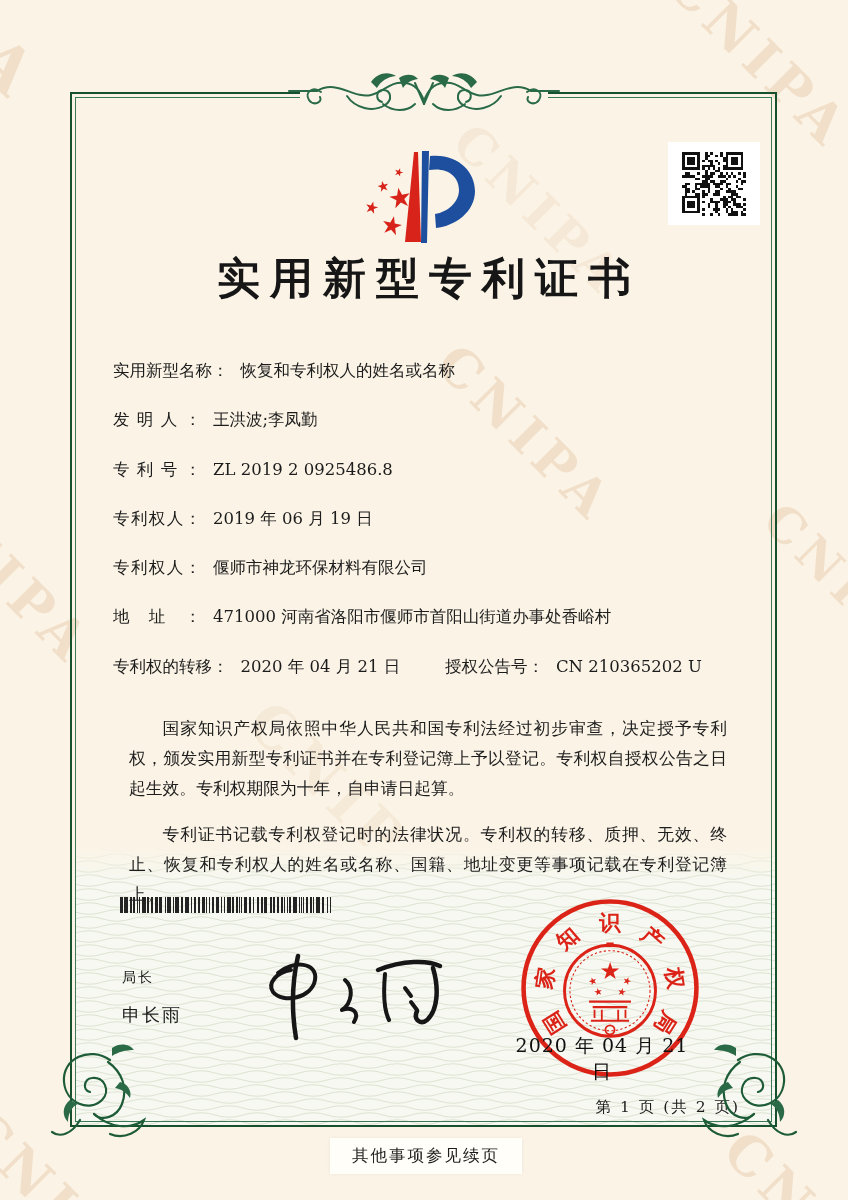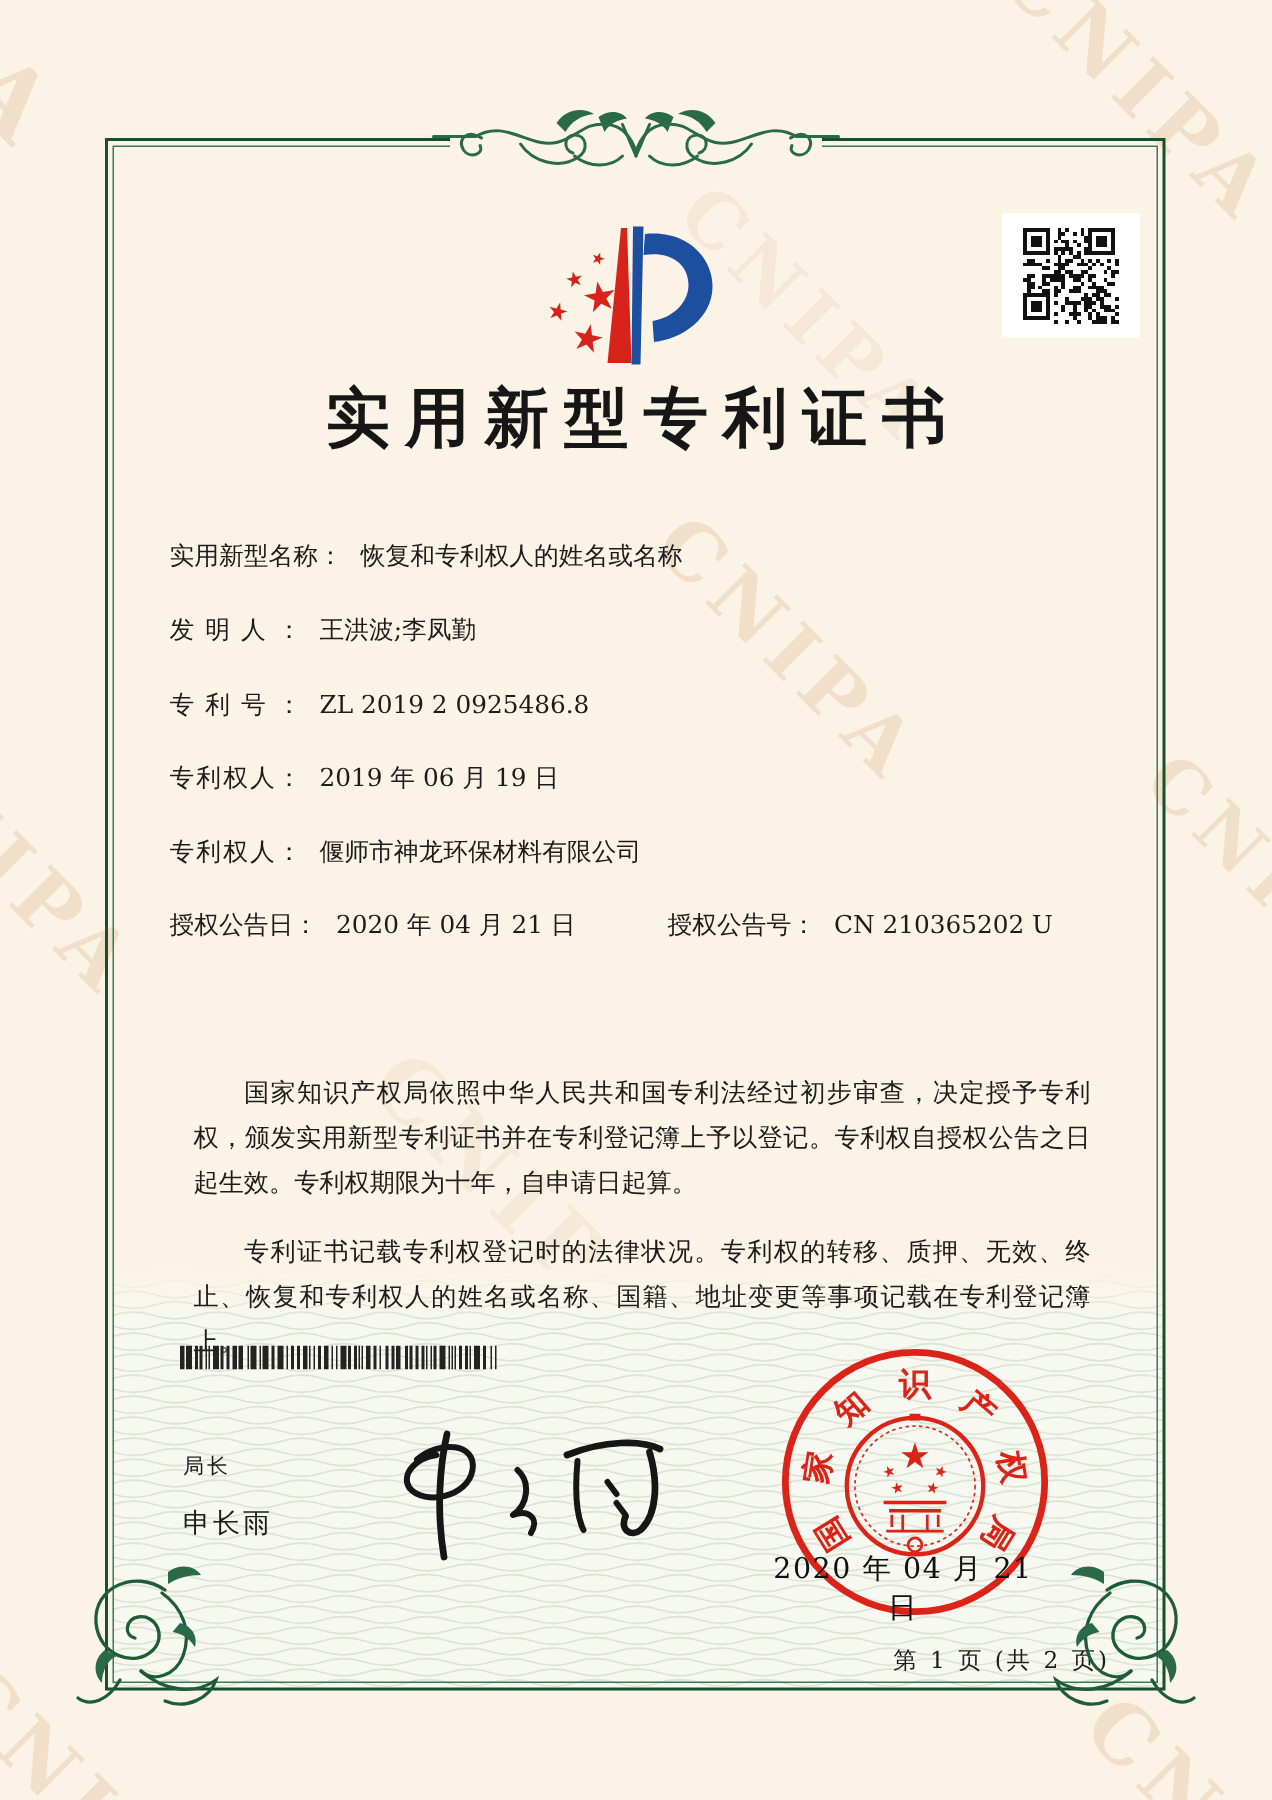--- a/index.html
+++ b/index.html
@@ -379,21 +379,24 @@
     <div class="frow">
       <span class="flabel">专利号：</span><span class="fval">ZL 2019 2 0925486.8</span>
     </div>
     <div class="frow">
       <span class="flabel">专利权人：</span><span class="fval">2019 年 06 月 19 日</span>
     </div>
     <div class="frow">
       <span class="flabel">专利权人：</span><span class="fval">偃师市神龙环保材料有限公司</span>
     </div>
     <div class="frow">
-      <span class="fpair1"><span class="flabel">授权公告日：</span><span class="fval">2020 年 04 月 21 日</span></span><span><span class="flabel">授权公告号：</span><span class="fval">CN 210365202 U</span></span>
+      <span class="flabel">地址：</span><span class="fval">471000 河南省洛阳市偃师市首阳山街道办事处香峪村</span>
+    </div>
+    <div class="frow">
+      <span class="fpair1"><span class="flabel">专利权的转移：</span><span class="fval">2020 年 04 月 21 日</span></span><span><span class="flabel">授权公告号：</span><span class="fval">CN 210365202 U</span></span>
     </div>
   </div>
 
   <div class="paras">
     <p>国家知识产权局依照中华人民共和国专利法经过初步审查，决定授予专利权，颁发实用新型专利证书并在专利登记簿上予以登记。专利权自授权公告之日起生效。专利权期限为十年，自申请日起算。</p>
     <p>专利证书记载专利权登记时的法律状况。专利权的转移、质押、无效、终止、恢复和专利权人的姓名或名称、国籍、地址变更等事项记载在专利登记簿上。</p>
   </div>
 
   <svg id="barcode" width="218" height="16" viewBox="0 0 218 16">
       <rect x="0" y="0" width="3" height="16" fill="#232323"></rect>
@@ -488,14 +491,15 @@
       <text x="87" y="108" font-size="11" text-anchor="middle" fill="#dc2318" transform="rotate(-12 87 104)">★</text>
       <text x="113" y="108" font-size="11" text-anchor="middle" fill="#dc2318" transform="rotate(12 113 104)">★</text>
       <path class="seal-stroke" stroke-width="2.6" d="M77,115 h46 M81,121 h38"></path>
       <path class="seal-stroke" stroke-width="2" d="M83,124 v9 M91,124 v11 M109,124 v11 M117,124 v9 M79,136 h42"></path>
       <circle class="seal-stroke" cx="100" cy="146" r="5" stroke-width="2"></circle>
     </g>
   </svg>
   <div class="seal-date">2020 年 04 月 21 日</div>
 
   <div class="page-no">第 1 页 (共 2 页)</div>
+  <div class="cont">其他事项参见续页</div>
 
 </div>
 
 </body></html>

